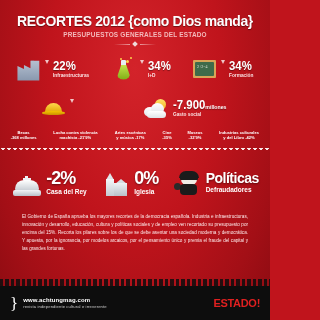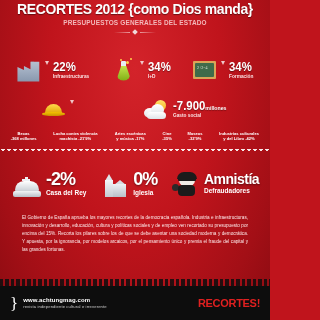--- a/index.html
+++ b/index.html
@@ -8,21 +8,21 @@
     font-family:"Liberation Sans",sans-serif;
     background:#c0141c;
     position:relative;
   }
   .poster{
     position:absolute;inset:0;
     background:
       radial-gradient(ellipse at 50% 22%, #d3232a 0%, #c0141c 45%, #a30f16 78%, #8a0b11 100%);
   }
   
-  .header{padding-top:0;text-align:center;}
+  .header{padding-top:12px;text-align:center;}
   .title{
     font-family:"Liberation Sans",sans-serif;
     font-weight:bold;
     font-size:15px;
     letter-spacing:-0.4px;
     color:#fdfdfd;
     text-shadow:0 1px 1px rgba(0,0,0,.45);
     transform:scaleX(.93);
     white-space:nowrap;
   }
@@ -39,21 +39,21 @@
     background:linear-gradient(to right,rgba(255,255,255,0),rgba(255,255,255,.55));
   }
   .divider:before{left:0;}
   .divider:after{right:0;transform:scaleX(-1);}
   .divider span{
     position:absolute;left:19px;top:1px;width:4px;height:4px;
     background:#f0d9d9;transform:rotate(45deg);
   }
   
   .row{display:flex;justify-content:space-around;align-items:center;padding:0 6px;}
-  .row1{margin-top:17px;height:36px;}
+  .row1{margin-top:4px;height:36px;}
   .row2{margin-top:3px;height:36px;}
   .stat{display:flex;align-items:center;gap:3px;}
   .ico{width:27px;height:27px;position:relative;flex:none;}
   .vals{display:flex;flex-direction:column;align-items:flex-start;line-height:1;}
   .pct{
     font-size:12px;font-weight:bold;color:#fff;
     text-shadow:0 1px 1px rgba(0,0,0,.4);white-space:nowrap;
     transform:scaleX(.95);transform-origin:left center;
   }
   .pct .unit{font-size:5.5px;font-weight:bold;}
@@ -314,31 +314,31 @@
       <div class="ico" style="width:30px;height:30px">
         <div class="thief">
           <div class="sack"></div>
             <div class="head"></div>
           <div class="hat"></div>
             <div class="mask"></div>
             <div class="body2"></div>
         </div>
       </div>
       <div class="vals">
-        <div class="amn">Amnistía</div>
+        <div class="amn">Políticas</div>
         <div class="bigcap">Defraudadores</div>
       </div>
     </div>
   </div>
 
   <div class="para">El Gobierno de España aprueba los mayores recortes de la democracia española. Industria e infraestructuras, innovación y desarrollo, educación, cultura y políticas sociales y de empleo ven recortado su presupuesto por encima del 15%. Recorta los pilares sobre los de que se debe asentar una sociedad moderna y democrática. Y apuesta, por la ignorancia, por modelos arcaicos, por el pensamiento único y premia el fraude del capital y las grandes fortunas.</div>
 
   <div class="foot">
     <div class="skyline"></div>
     <div class="brace">}</div>
     <div class="fwrap">
       <div class="furl">www.achtungmag.com</div>
       <div class="ftag">revista independiente cultural e irreverente</div>
     </div>
-    <div class="logo"><span>RECORTES</span><span>!</span></div>
+    <div class="logo"><span>ESTADO</span><span>!</span></div>
   </div>
 
 </div>
 
 </body></html>

